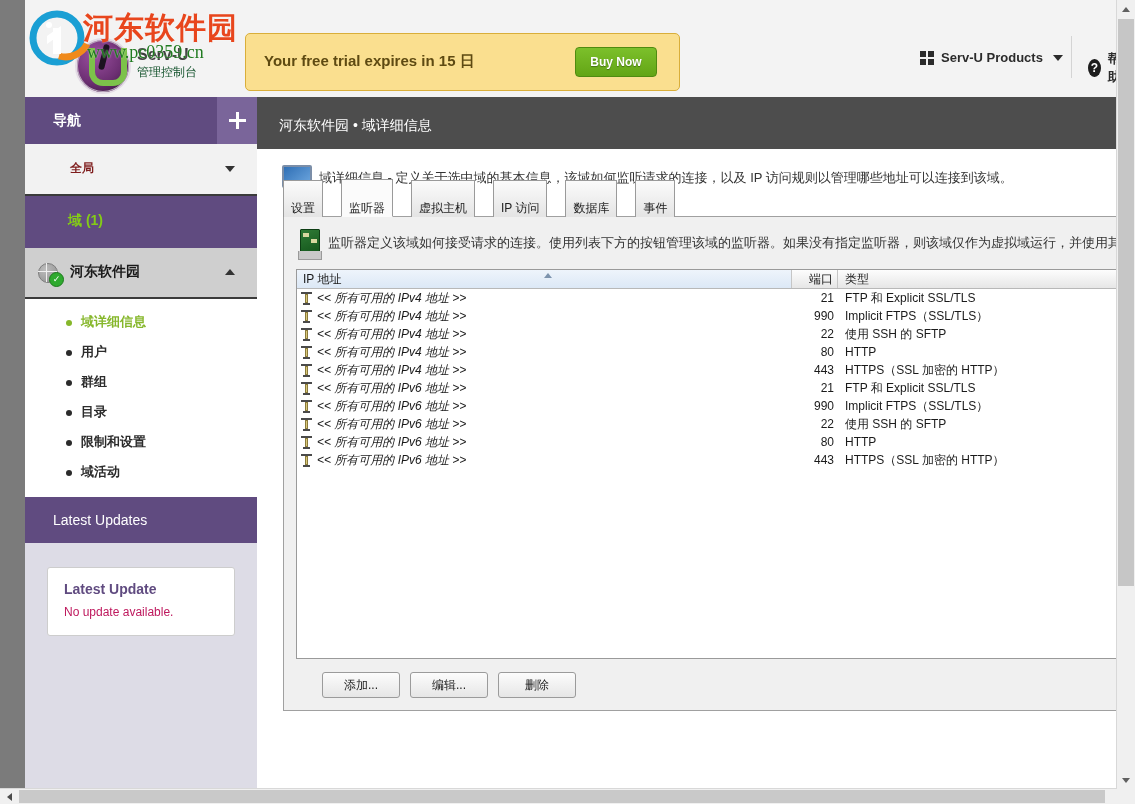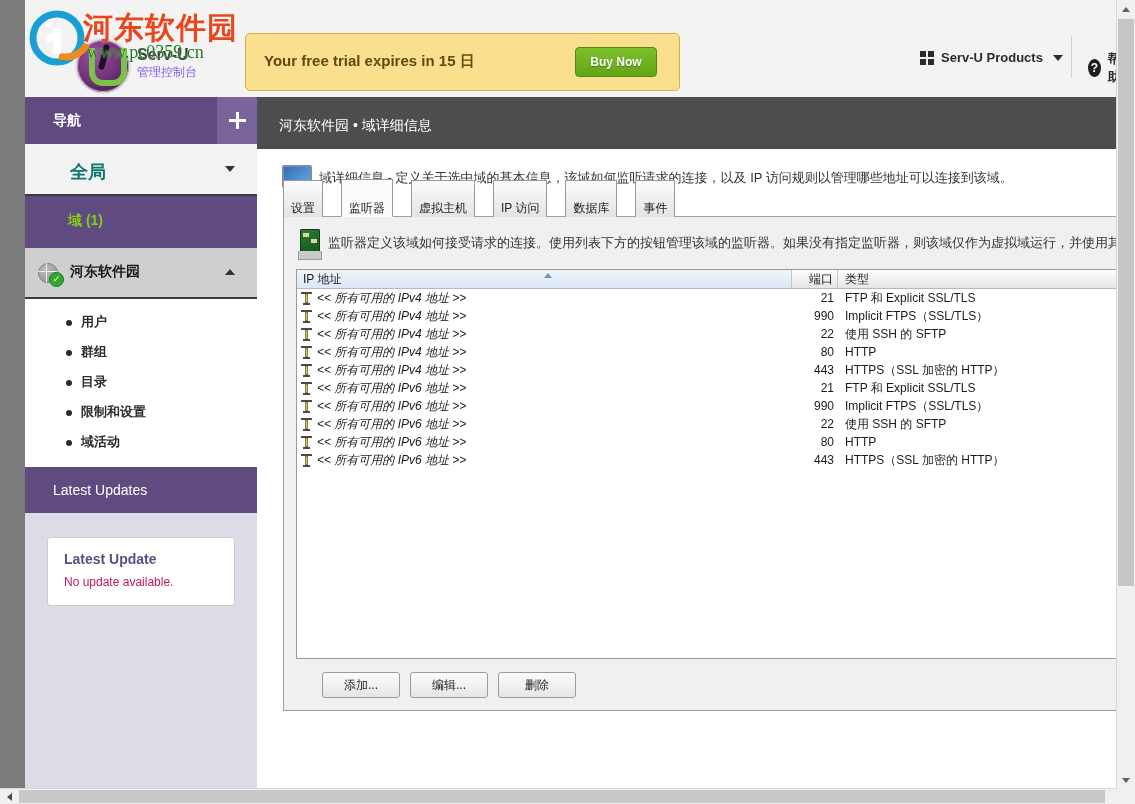--- a/index.html
+++ b/index.html
@@ -17,21 +17,21 @@
   #header{position:absolute;left:25px;top:0;width:1092px;height:97px;background:#f3f3f3;border-bottom:1px solid #cfcfcf;}
   #brand{position:absolute;left:22px;top:14px;width:210px;height:70px;}
   #servu-badge{position:absolute;left:28px;top:24px;width:52px;height:52px;border-radius:50%;
       background:radial-gradient(circle at 35% 30%,#9b4fa0 0%,#6c2f72 55%,#2b1230 100%);
       border:2px solid #e3dbe5;box-shadow:0 0 0 1px #b9a9bd inset;}
   #servu-badge .u{position:absolute;left:12px;top:8px;width:26px;height:32px;
       border:6px solid #7cc24a;border-top:none;border-radius:0 0 14px 14px;}
   #servu-badge .swoosh{position:absolute;left:24px;top:4px;width:6px;height:26px;background:#1c1320;transform:rotate(14deg);border-radius:3px;}
   #brandtext{position:absolute;left:90px;top:32px;}
   #brandtext .t1{font-size:16px;font-weight:bold;color:#3a3a3a;line-height:18px;}
-  #brandtext .t2{font-size:12px;color:#8b5cf6;line-height:16px;}
+  #brandtext .t2{font-size:12px;color:#14532d;line-height:16px;}
   
   #wm{position:absolute;left:0;top:0;width:230px;height:97px;pointer-events:none;}
   #wm .wmring{position:absolute;left:4px;top:10px;width:70px;height:70px;}
   #wm .wmtxt1{position:absolute;left:58px;top:8px;font-size:30px;font-weight:bold;color:#e8461d;letter-spacing:1px;
       text-shadow:0 0 2px rgba(255,255,255,.6);}
   #wm .wmtxt2{position:absolute;left:62px;top:42px;font-size:18px;font-weight:normal;color:#1f7a1f;
       font-family:"Liberation Serif","DejaVu Serif",serif;text-shadow:0 0 2px rgba(255,255,255,.6);}
   
   #trial{position:absolute;left:220px;top:33px;width:435px;height:58px;background:#fadf8f;
       border:1px solid #d9ae3a;border-radius:5px;box-sizing:border-box;}
@@ -53,21 +53,21 @@
   #help .lbl{font-size:13px;font-weight:bold;color:#2b2b2b;}
   
   #sidebar{position:absolute;left:25px;top:97px;width:232px;height:692px;background:#dddce6;border-right:1px solid #bdbdbd;}
   .nav-head{position:relative;height:47px;background:#604b80;color:#fff;}
   .nav-head .title{position:absolute;left:28px;top:15px;font-size:14px;font-weight:bold;}
   .nav-plus{position:absolute;right:0;top:0;width:40px;height:47px;background:#7a659a;cursor:pointer;}
   .nav-plus:before,.nav-plus:after{content:"";position:absolute;background:#fff;}
   .nav-plus:before{left:12px;top:22px;width:17px;height:3px;}
   .nav-plus:after{left:19px;top:15px;width:3px;height:17px;}
   .sec-global{position:relative;height:50px;background:#f2f2f2;border-bottom:2px solid #3b3b3b;cursor:pointer;}
-  .sec-global .lbl{position:absolute;left:45px;top:16px;font-size:18px;font-weight:bold;color:#0f766e;}
+  .sec-global .lbl{position:absolute;left:45px;top:16px;font-size:12px;font-weight:bold;color:#7f1d1d;}
   .sec-global .caret{position:absolute;right:22px;top:22px;width:0;height:0;border-left:5px solid transparent;border-right:5px solid transparent;border-top:6px solid #333;}
   .sec-domain{position:relative;height:52px;background:#604b80;color:#84cc16;cursor:pointer;}
   .sec-domain .lbl{position:absolute;left:43px;top:16px;font-size:14px;font-weight:bold;}
   .domain-row{position:relative;height:49px;background:#cfcfcf;border-bottom:2px solid #3b3b3b;cursor:pointer;}
   .domain-row .globe{position:absolute;left:13px;top:15px;width:18px;height:18px;border-radius:50%;
       background:radial-gradient(circle at 35% 30%,#bdbdbd,#8e8e8e);border:1px solid #7d7d7d;}
   .domain-row .globe:before{content:"";position:absolute;left:7px;top:-1px;width:3px;height:19px;border-left:1px solid #f0f0f0;}
   .domain-row .globe:after{content:"";position:absolute;left:-1px;top:7px;width:19px;height:3px;border-top:1px solid #f0f0f0;}
   .domain-row .chk{position:absolute;left:24px;top:24px;width:13px;height:13px;border-radius:50%;background:#2faa2f;border:1px solid #1d7a1d;
       color:#fff;font-size:9px;line-height:13px;text-align:center;font-weight:bold;}
@@ -212,20 +212,24 @@
     </div>
 
     <div class="domain-row">
       <div class="globe"></div>
       <div class="chk">✓</div>
       <div class="lbl">河东软件园</div>
       <div class="caret"></div>
     </div>
 
     <div class="menu">
+      <div class="menu-item active">
+        <span class="dot"></span>
+        <span>域详细信息</span>
+      </div>
       <div class="menu-item">
         <span class="dot"></span>
         <span>用户</span>
       </div>
       <div class="menu-item">
         <span class="dot"></span>
         <span>群组</span>
       </div>
       <div class="menu-item">
         <span class="dot"></span>

